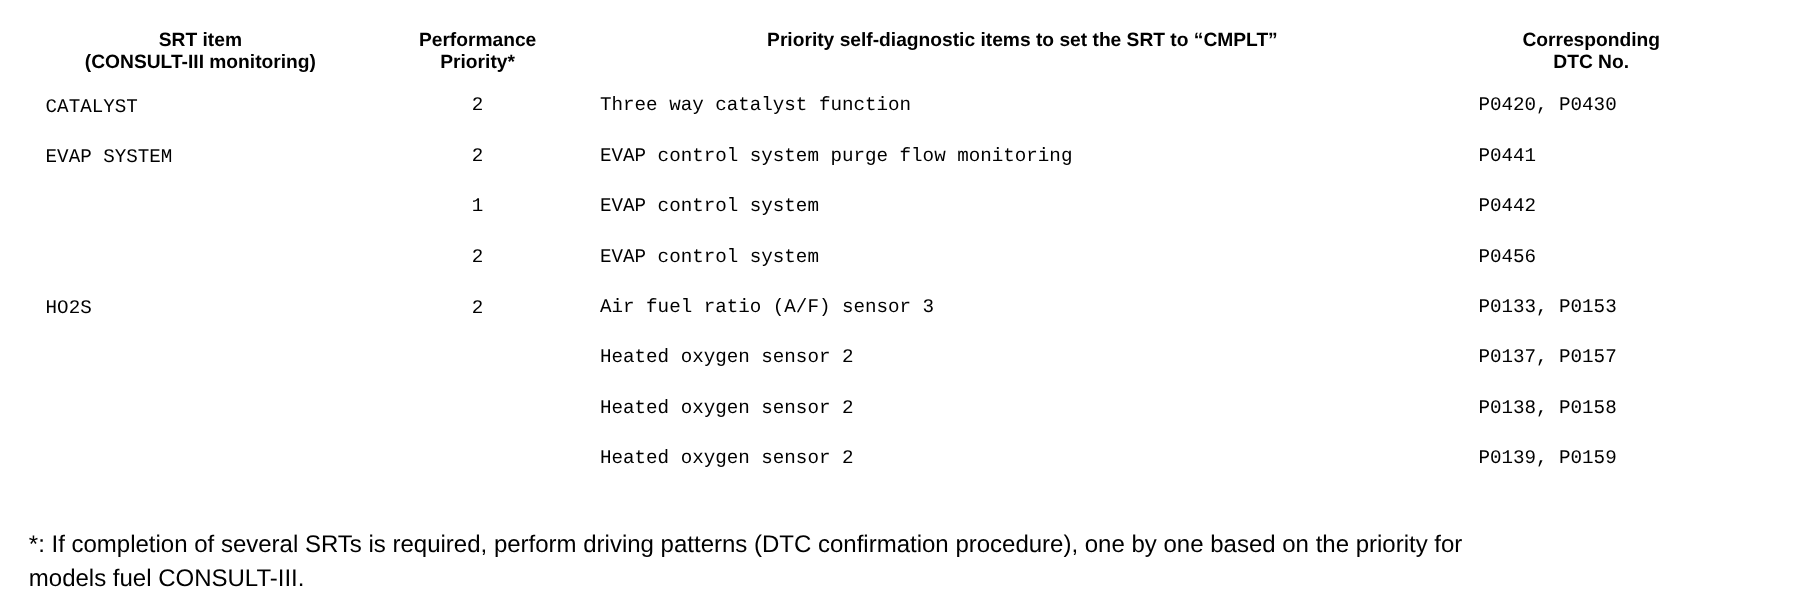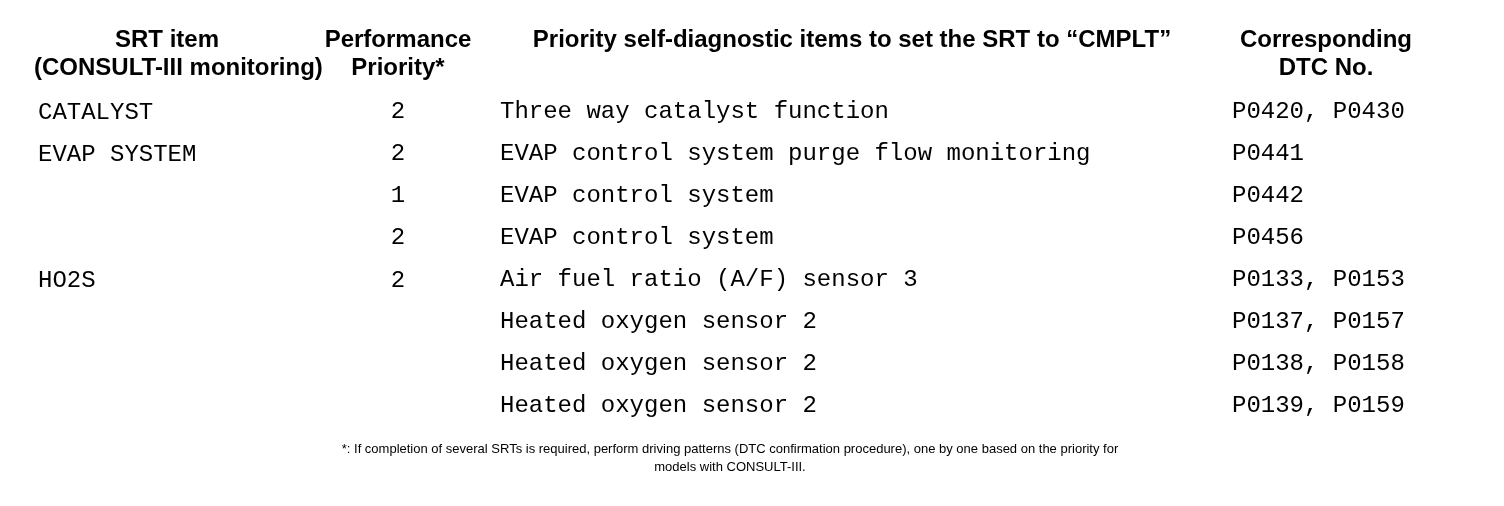--- a/index.html
+++ b/index.html
@@ -28,21 +28,21 @@
     position: absolute;
     left: 24px;
     top: 16px;
     width: 1410px;
   }
 
   table.srt-table {
     border-collapse: collapse;
     table-layout: fixed;
     width: 1410px;
-    font-size: 24px;
+    font-size: 16px;
     line-height: 1.18;
   }
 
   table.srt-table col.c-srt      { width: 286px; }
   table.srt-table col.c-priority { width: 176px; }
   table.srt-table col.c-required { width: 732px; }
   table.srt-table col.c-dtc      { width: 216px; }
 
   table.srt-table th,
   table.srt-table td {
@@ -79,23 +79,23 @@
 
   
   .cell.group { padding-top: 7px; }
 
   
   .footnote {
     position: absolute;
     left: 24px;
     top: 440px;
     width: 1412px;
-    font-size: 13px;
+    font-size: 20px;
     line-height: 1.42;
-    text-align: center;
+    text-align: left;
   }
   .footnote .fn-line { display: block; white-space: nowrap; }
 </style>
 </head>
 <body>
 
 <div class="page">
 
   <div class="srt-table-wrap">
     <table class="srt-table">
@@ -231,16 +231,16 @@
             <div class="cell"><span>P0139, P0159</span></div>
           </td>
         </tr>
 
       </tbody>
     </table>
   </div>
 
   <div class="footnote">
     <span class="fn-line">*: If completion of several SRTs is required, perform driving patterns (DTC confirmation procedure), one by one based on the priority for</span>
-    <span class="fn-line">models with CONSULT-III.</span>
+    <span class="fn-line">models fuel CONSULT-III.</span>
   </div>
 
 </div>
 
 </body></html>

